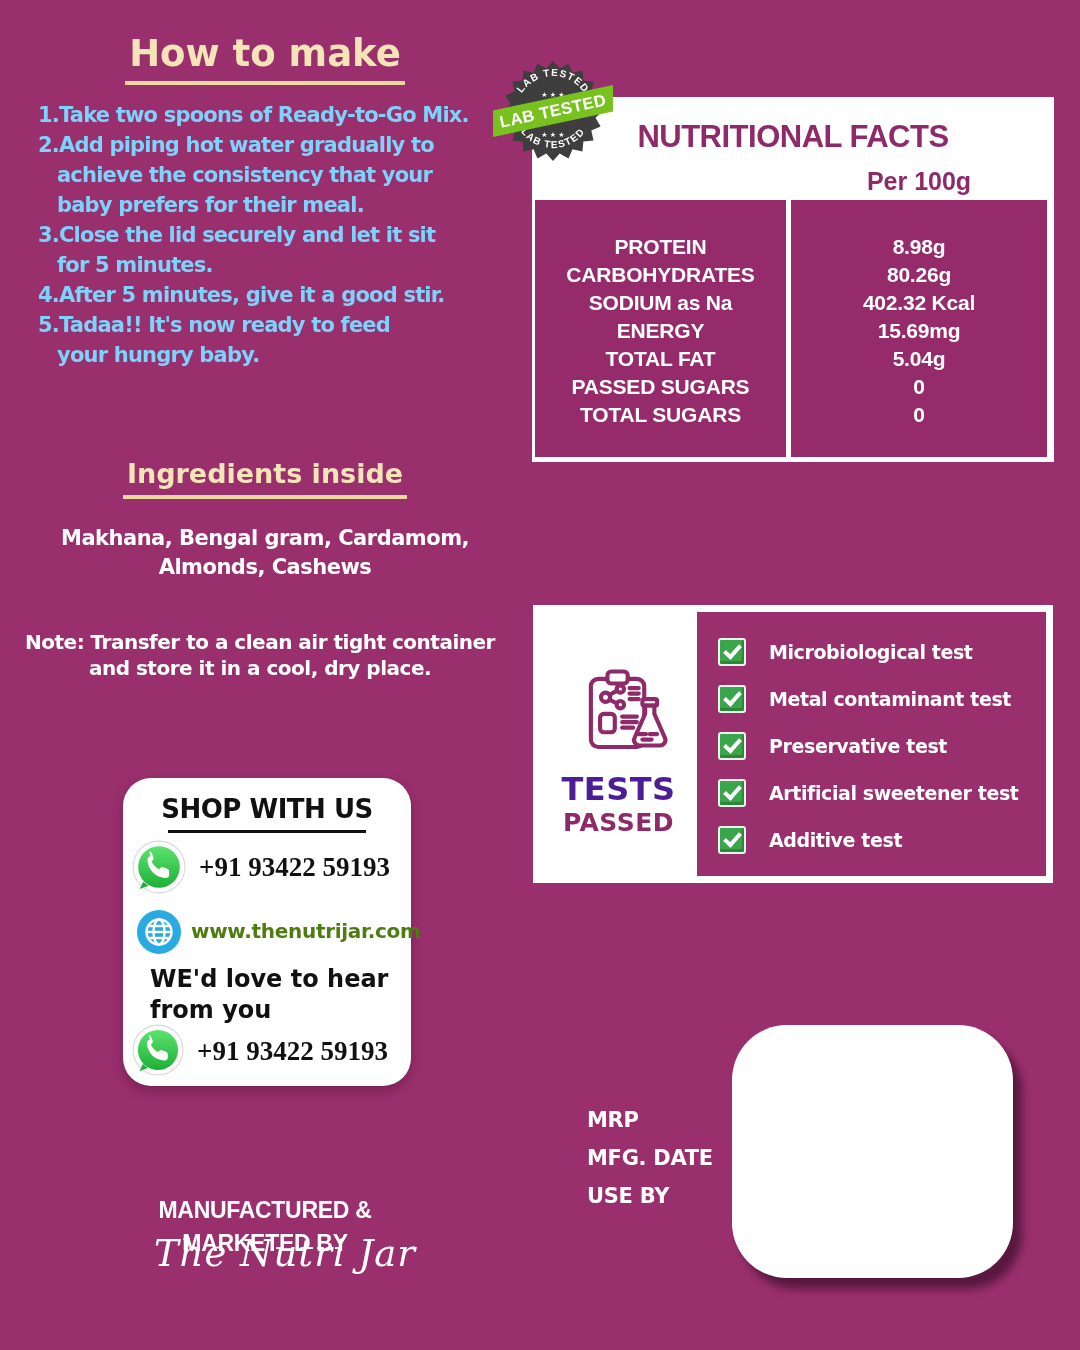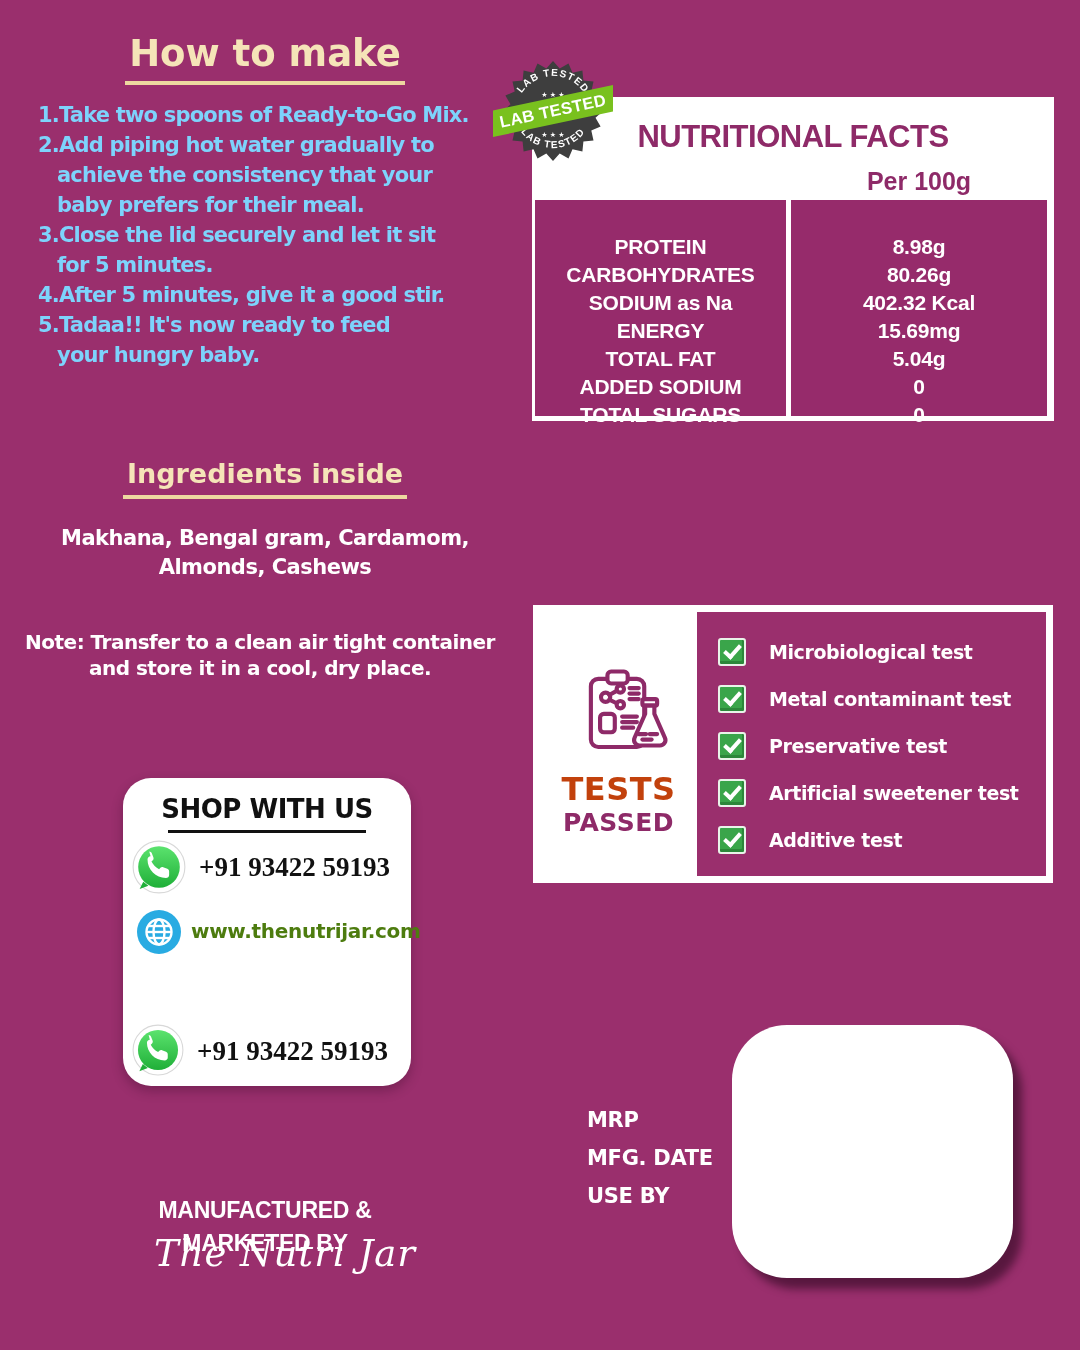--- a/index.html
+++ b/index.html
@@ -35,40 +35,40 @@
                   transform:translateX(-50%);}
   .wa1{position:absolute;left:9px;top:62px;width:54px;height:54px;}
   .phone1{position:absolute;left:76px;top:74px;font-size:27px;color:#111;white-space:nowrap;}
   .globe{position:absolute;left:12px;top:130px;width:48px;height:48px;}
   .website{position:absolute;left:68px;top:141px;font-size:20px;letter-spacing:-0.3px;color:#4d7c0f;white-space:nowrap;}
   .love{position:absolute;left:27px;top:186px;font-size:24px;color:#111;line-height:31px;}
   .wa2{position:absolute;left:9px;top:246px;width:52px;height:52px;}
   .phone2{position:absolute;left:74px;top:258px;font-size:27px;color:#111;white-space:nowrap;}
 
   
-  .nut-card{position:absolute;left:532px;top:97px;width:522px;height:324px;background:#fff;}
+  .nut-card{position:absolute;left:532px;top:97px;width:522px;height:365px;background:#fff;}
   .nut-title{position:absolute;left:0;top:22px;width:100%;text-align:center;color:#8E2A68;
              font-size:31px;letter-spacing:-0.5px;}
   .nut-per{position:absolute;left:259px;top:70px;width:256px;text-align:center;color:#8E2A68;
            font-size:25px;}
   .nut-box{position:absolute;top:103px;bottom:5px;background:#962B6B;color:#fff;
            display:flex;flex-direction:column;padding-top:33px;box-sizing:border-box;}
   .nut-box .cell{height:28px;line-height:28px;text-align:center;font-size:21px;letter-spacing:-0.2px;}
   .nut-left{left:3px;width:251px;}
   .nut-right{left:259px;width:256px;}
 
   
   .badge{position:absolute;left:493px;top:51px;width:120px;height:120px;z-index:5;}
 
   
   .tests-panel{position:absolute;left:533px;top:605px;width:520px;height:278px;
                border:7px solid #fff;box-sizing:border-box;background:#9A2F6D;}
   .tests-left{position:absolute;left:0;top:0;width:157px;height:100%;background:#fff;}
   .tests-icon{position:absolute;left:38px;top:52px;width:92px;height:96px;}
-  .tests-word1{position:absolute;left:0;top:158px;width:157px;text-align:center;color:#c2410c;
+  .tests-word1{position:absolute;left:0;top:158px;width:157px;text-align:center;color:#4c1d95;
                font-size:32px;letter-spacing:0.5px;}
   .tests-word2{position:absolute;left:0;top:196px;width:157px;text-align:center;color:#8E2A68;
                font-size:25px;letter-spacing:0.5px;}
   .checklist{position:absolute;left:178px;top:27px;}
   .check-row{display:flex;align-items:center;height:26px;margin-bottom:21px;}
   .checkbox{width:24px;height:24px;background:#3AA54A;border:2px solid #E9F4E9;border-radius:3px;
             box-shadow:inset -2px -3px 0 rgba(20,80,30,.35);position:relative;flex:0 0 auto;}
   .checkbox::after{content:"";position:absolute;left:4px;top:5px;width:13px;height:6px;
             border-left:4px solid #fff;border-bottom:4px solid #fff;transform:rotate(-48deg);}
   .check-label{margin-left:23px;color:#fff;font-size:19px;letter-spacing:-0.4px;white-space:nowrap;}
@@ -105,21 +105,21 @@
 
   <div class="nut-card">
     <div class="nut-title plain">NUTRITIONAL FACTS</div>
     <div class="nut-per plain">Per 100g</div>
     <div class="nut-box nut-left plain">
       <div class="cell">PROTEIN</div>
       <div class="cell">CARBOHYDRATES</div>
       <div class="cell">SODIUM as Na</div>
       <div class="cell">ENERGY</div>
       <div class="cell">TOTAL FAT</div>
-      <div class="cell">ADDED SODIUM</div>
+      <div class="cell">PASSED SUGARS</div>
       <div class="cell">TOTAL SUGARS</div>
     </div>
     <div class="nut-box nut-right plain">
       <div class="cell">8.98g</div>
       <div class="cell">80.26g</div>
       <div class="cell">402.32 Kcal</div>
       <div class="cell">15.69mg</div>
       <div class="cell">5.04g</div>
       <div class="cell">0</div>
       <div class="cell">0</div>
@@ -239,20 +239,24 @@
       <g stroke="#fff" stroke-width="2.4" fill="none">
         <circle cx="24" cy="24" r="12.5"></circle>
         <ellipse cx="24" cy="24" rx="5.5" ry="12.5"></ellipse>
         <line x1="11.5" y1="24" x2="36.5" y2="24"></line>
         <line x1="13.5" y1="18" x2="34.5" y2="18"></line>
         <line x1="13.5" y1="30" x2="34.5" y2="30"></line>
       </g>
     </svg>
     <div class="website fun">www.thenutrijar.com</div>
 
+    <div class="love fun">
+      <div>WE'd love to hear</div>
+      <div>from you</div>
+    </div>
 
     <svg class="wa2" viewBox="0 0 48 48" xmlns="http://www.w3.org/2000/svg">
       <circle cx="24" cy="24" r="23" fill="#fff" stroke="#d8d8d8" stroke-width="1"></circle>
       <path d="M10,37 L6.8,43.6 L14.6,40.6 Z" fill="#1FAF38"></path>
       <circle cx="24" cy="24" r="18.5" fill="url(#wag)"></circle>
       <path fill="#fff" d="M16.5,14.5 c-1.5,0 -2.7,1.2 -2.7,2.9 c0,9 7.3,16.3 16.3,16.3 c1.7,0 2.9,-1.2 2.9,-2.7 l0,-3.1 c0,-1 -0.65,-1.9 -1.6,-2.25 l-3.7,-1.45 c-0.85,-0.3 -1.8,-0.1 -2.45,0.55 l-1.15,1.2 c-2.9,-1.5 -5.3,-3.9 -6.8,-6.8 l1.2,-1.15 c0.65,-0.65 0.85,-1.6 0.55,-2.45 l-1.45,-3.7 c-0.35,-0.95 -1.25,-1.6 -2.25,-1.6 Z"></path>
     </svg>
     <div class="phone2 serif">+91 93422 59193</div>
   </div>
 

